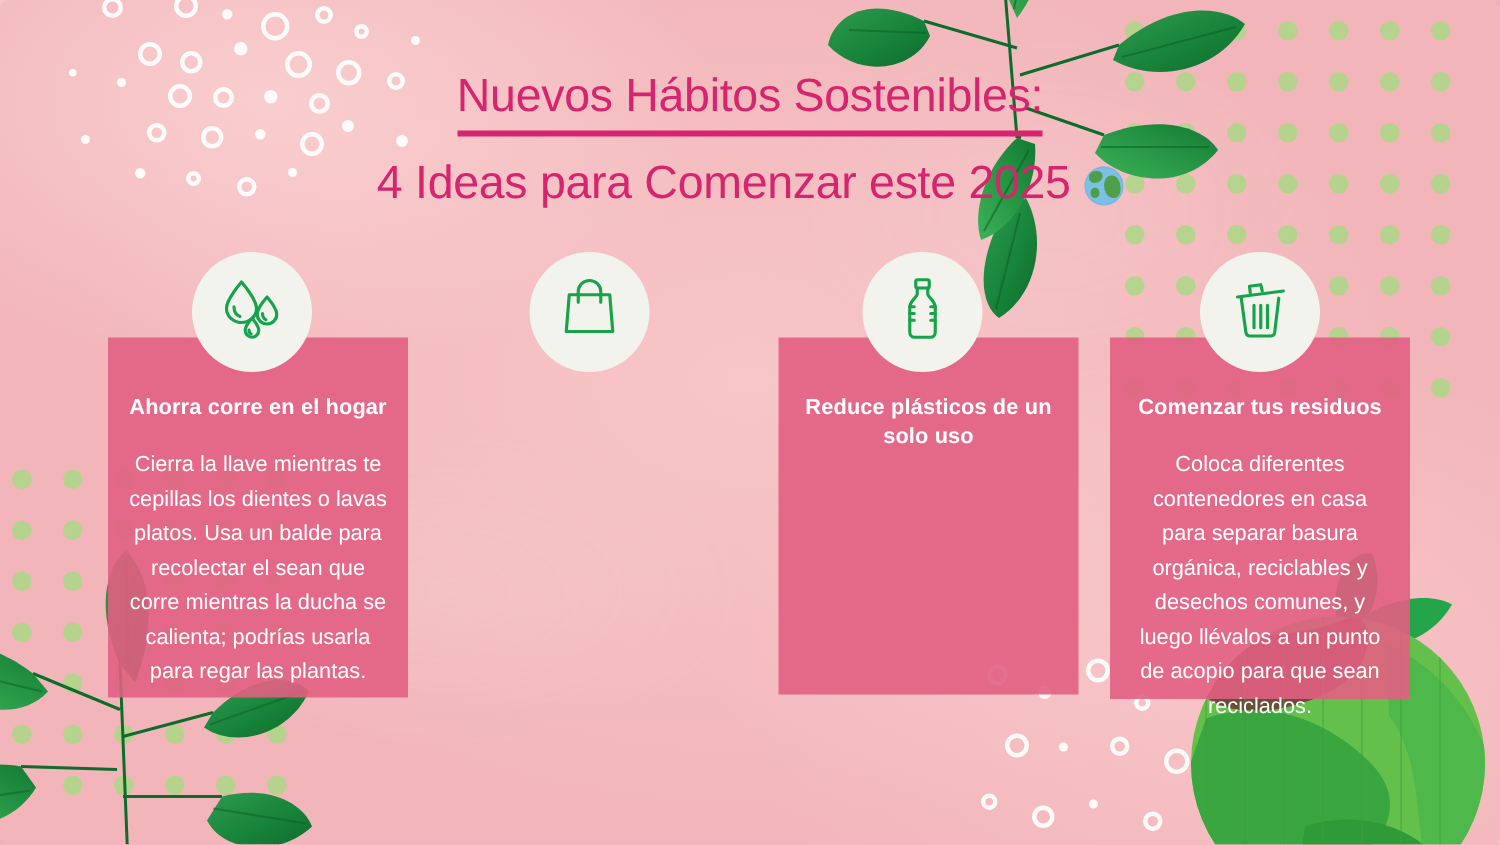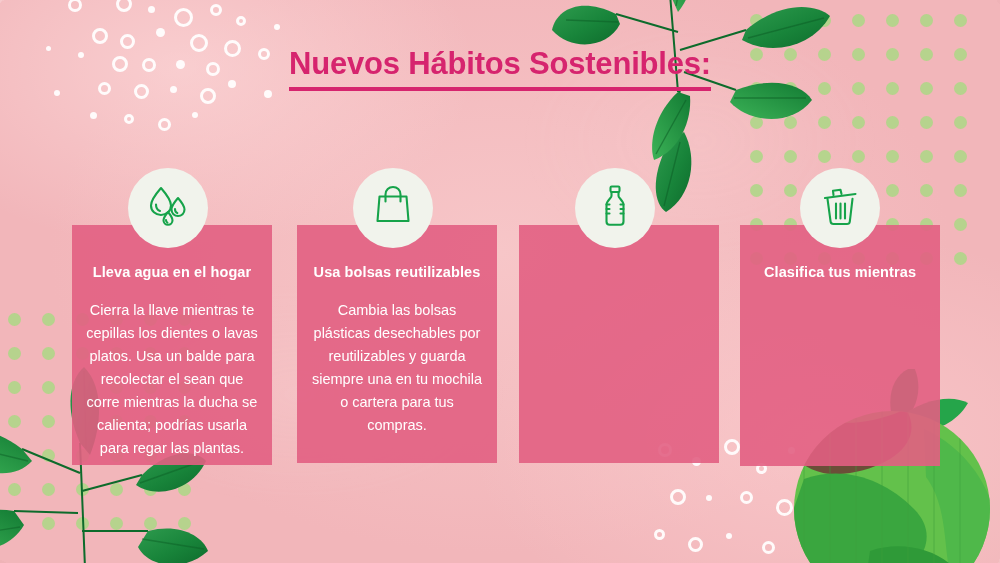--- a/index.html
+++ b/index.html
@@ -61,21 +61,21 @@
 
   
   #globe-art { position:absolute; right:-24px; bottom:-56px; width:250px; height:250px; pointer-events:none; }
 
   
   .title-block {
     position:absolute; top:44px; left:0; width:1000px;
     text-align:center; z-index:6;
   }
   .title-line1, .title-line2 {
-    font-weight:bold; color:#d6246e; letter-spacing:-.2px;
+    font-weight:normal; color:#d6246e; letter-spacing:-.2px;
     font-size:31px; line-height:40px; white-space:nowrap;
   }
   .title-line1 { display:inline-block; border-bottom:4px solid #d6246e; padding-bottom:3px; }
   .title-line2 { margin-top:11px; }
   .globe-emoji {
     display:inline-block; width:26px; height:26px; border-radius:50%;
     vertical-align:-5px; margin-left:9px; position:relative;
     background:#7cc0e8; overflow:hidden;
     box-shadow:0 0 0 1px rgba(120,175,210,.6) inset;
   }
@@ -343,20 +343,23 @@
         <path d="M96 182 C130 170 170 182 186 206 C200 230 178 250 146 250 C110 250 88 222 94 196 Z" fill="#2f9a38"></path>
         <g stroke="#3f9f3d" stroke-width="1.2" opacity=".45">
           <path d="M30 60 L30 240 M56 50 L56 240 M82 44 L82 240 M108 40 L108 240 M134 40 L134 240 M160 44 L160 240 M186 52 L186 240"></path>
         </g>
       </g>
     </svg>
   </div>
 
   <div class="title-block">
     <div class="title-line1">Nuevos Hábitos Sostenibles:</div>
+    <div class="title-line2">
+      <span>4 Ideas para Comenzar este 2025</span><span class="globe-emoji"><s class="ge1"></s><s class="ge2"></s><s class="ge3"></s></span>
+    </div>
   </div>
 
   <div class="icon-circle" style="left:128px; top:168px;">
     <span>
       <svg width="48" height="48" viewBox="0 0 48 48" fill="none" stroke="#16a34a" stroke-width="2.1" stroke-linecap="round" stroke-linejoin="round">
         <path d="M17 6 C17 6 7 17.5 7 23.5 C7 29 11.5 33 17 33 C22.5 33 27 29 27 23.5 C27 17.5 17 6 17 6 Z"></path>
         <path d="M12 22.5 C12 26 13.6 28.2 16 29"></path>
         <path d="M34 16 C34 16 27.5 23.5 27.5 27.5 C27.5 31.2 30.4 34 34 34 C37.6 34 40.5 31.2 40.5 27.5 C40.5 23.5 34 16 34 16 Z"></path>
         <path d="M31 27 C31 29.2 31.9 30.6 33.3 31.1"></path>
         <path d="M24 30 C24 30 19.5 35.4 19.5 38.2 C19.5 40.8 21.5 42.8 24 42.8 C26.5 42.8 28.5 40.8 28.5 38.2 C28.5 35.4 24 30 24 30 Z"></path>
@@ -391,30 +394,28 @@
       <svg width="46" height="46" viewBox="0 0 46 46" fill="none" stroke="#16a34a" stroke-width="2.1" stroke-linecap="round" stroke-linejoin="round">
         <path d="M8 15 L38.5 11"></path>
         <path d="M16.5 12.2 L16 7.8 L23.5 6.8 L24.5 11"></path>
         <path d="M10.5 15.8 L13.6 38.6 C13.8 40 15 41 16.4 41 H30 C31.4 41 32.6 40 32.8 38.6 L35.5 15.8"></path>
         <path d="M19 20.5 V35.5 M23.5 20.5 V35.5 M28 20.5 V35.5"></path>
       </svg>
     </span>
   </div>
 
   <div class="card" style="left:72px; top:225px; width:200px; height:240px;">
-    <div class="card-title">Lleva agua en el hogar</div>
+    <div class="card-title">Ahorra corre en el hogar</div>
     <div class="card-body">Cierra la llave mientras te cepillas los dientes o lavas platos. Usa un balde para recolectar el sean que corre mientras la ducha se calienta; podrías usarla para regar las plantas.</div>
   </div>
 
-  <div class="card" style="left:297px; top:225px; width:200px; height:238px;">
-    <div class="card-title">Usa bolsas reutilizables</div>
-    <div class="card-body">Cambia las bolsas plásticas desechables por reutilizables y guarda siempre una en tu mochila o cartera para tus compras.</div>
-  </div>
 
   <div class="card" style="left:519px; top:225px; width:200px; height:238px;">
+    <div class="card-title">Reduce plásticos de un solo uso</div>
   </div>
 
   <div class="card" style="left:740px; top:225px; width:200px; height:241px;">
-    <div class="card-title">Clasifica tus mientras</div>
+    <div class="card-title">Comenzar tus residuos</div>
+    <div class="card-body">Coloca diferentes contenedores en casa para separar basura orgánica, reciclables y desechos comunes, y luego llévalos a un punto de acopio para que sean reciclados.</div>
   </div>
 
 
 </div>
 
 </body></html>

